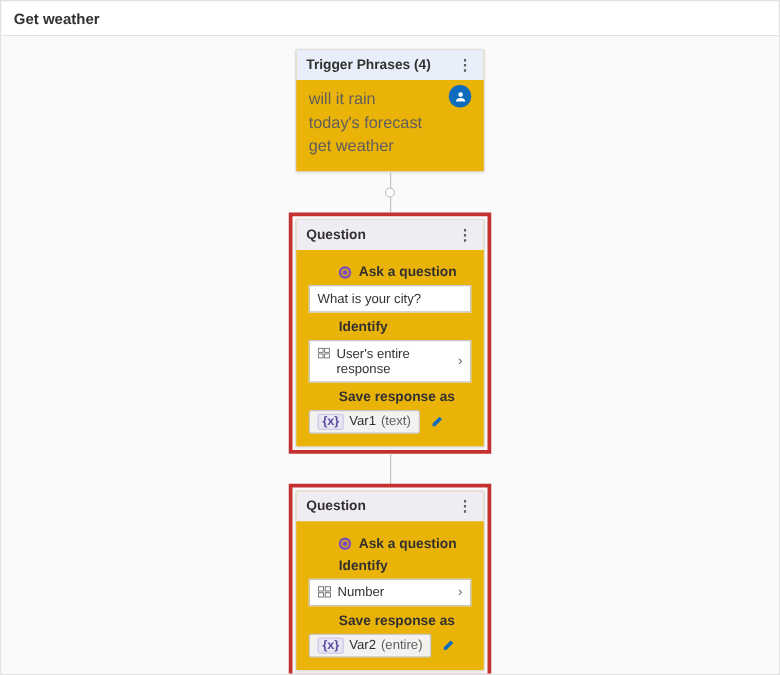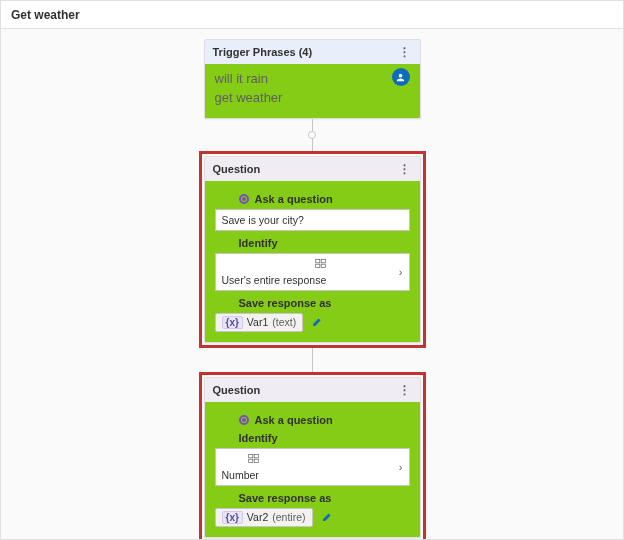--- a/index.html
+++ b/index.html
@@ -1,39 +1,39 @@
 <!DOCTYPE html>
 <html><head>
 <meta charset="utf-8">
 <style>
   * { box-sizing: border-box; font-family: "Segoe UI", -apple-system, sans-serif; }
   body { margin:0; padding:0; background:#fff; width:624px; height:540px; overflow:hidden; border:1px solid #e1e1e1; }
   .topbar { height:28px; border-bottom:1px solid #e1e1e1; display:flex; align-items:center; padding:0 10px; font-size:12px; font-weight:600; color:#323130; }
   .canvas { position:relative; height:calc(100% - 28px); background:#fafafa; overflow:hidden; }
   .col { position:absolute; top:10px; left:50%; transform:translateX(-50%); width:184px; display:flex; flex-direction:column; align-items:center; }
-  .node { width:217px; background:#84cc16; border:1px solid #e1dfdd; border-radius:2px; box-shadow:0 1px 2px rgba(0,0,0,.06); }
+  .node { width:152px; background:#eab308; border:1px solid #e1dfdd; border-radius:2px; box-shadow:0 1px 2px rgba(0,0,0,.06); }
   .node-header { display:flex; align-items:center; justify-content:space-between; padding:6px 8px; font-size:11px; font-weight:600; color:#323130; }
   .trigger-header { background:#e8effa; }
   .question-header { background:#f0ecf4;gap:16px; }
   .ellipsis { color:#605e5c; font-size:12px; line-height:1; cursor:pointer; letter-spacing:1px; }
   .node-body { padding:6px 10px 10px; font-size:11px; color:#323130; }
   .phrases { font-size:13px; color:#605e5c; line-height:1.45; }
   .user-badge { width:18px; height:18px; border-radius:50%; background:#0f6cbd; display:flex; align-items:center; justify-content:center; float:right; margin-top:-2px; }
   .user-badge svg { width:11px; height:11px; fill:#fff; }
   .connector { width:1px; height:16px; background:#c8c6c4; }
   .connector.long { height:24px; }
   .stub-circle { width:8px; height:8px; border:1px solid #c8c6c4; border-radius:50%; background:#fff; margin:-4px 0; z-index:1; }
   .highlight { border:3px solid #c43131; padding:2px; }
   .section-label { font-size:11px; font-weight:600; color:#323130; margin:6px 0 4px; display:flex; align-items:center; gap:6px;padding-left:24px; }
   .radio-dot { width:10px; height:10px; border:2px solid #7a4fb7; border-radius:50%; position:relative; }
   .radio-dot::after { content:""; position:absolute; inset:1px; background:#7a4fb7; border-radius:50%; }
   .input-like { width:100%; border:1px solid #c8c6c4; padding:4px 6px; font-size:10.5px; color:#323130; background:#fff; }
   .input-row { display:flex; align-items:center; gap:4px; }
   .select-like { display:flex; align-items:center; justify-content:space-between; border:1px solid #c8c6c4; padding:4px 6px; font-size:10.5px; color:#323130; background:#fff; cursor:pointer; }
-  .select-left { display:flex; align-items:flex-end; gap:5px;flex-direction:column; }
+  .select-left { display:flex; align-items:flex-start; gap:5px; }
   .ident-icon { width:11px; height:11px; }
   .chev { font-size:11px; color:#605e5c; }
   .var-chip { display:inline-flex; align-items:center; gap:4px; border:1px solid #c8c6c4; background:#f3f2f1; padding:2px 6px; font-size:10.5px; border-radius:2px; }
   .var-x { font-size:10px; font-weight:600; background:#e8e6f3; color:#5b4a9e; padding:0 3px; border:1px solid #cfc8e8; border-radius:2px; }
   .pencil { width:11px; height:11px; margin-left:4px; cursor:pointer; color:#0f6cbd; }
   .underline-red { text-decoration:underline wavy #c43131; color:#c43131; }
 </style>
 </head>
 <body>
 
@@ -50,20 +50,21 @@
         <span class="ellipsis">⋮</span>
       </div>
       <div class="node-body">
         <span class="user-badge">
           <svg viewBox="0 0 24 24">
               <path d="M12 12a4 4 0 1 0-4-4 4 4 0 0 0 4 4zm0 2c-4 0-8 2-8 5v1h16v-1c0-3-4-5-8-5z"></path>
             </svg>
         </span>
         <div class="phrases">
           <div>will it rain</div>
+          <div>today's forecast</div>
           <div>get weather</div>
         </div>
       </div>
     </div>
 
     <div class="connector"></div>
     <div class="stub-circle"></div>
     <div class="connector"></div>
 
     <div class="highlight">
@@ -71,21 +72,21 @@
         <div class="node-header question-header">
           <span>Question</span>
           <span class="ellipsis">⋮</span>
         </div>
         <div class="node-body">
           <div class="section-label">
             <span class="radio-dot"></span>
             <span>Ask a question</span>
           </div>
           <div class="input-like">
-            <span>Save is your city?</span>
+            <span>What is your city?</span>
           </div>
           <div class="section-label">Identify</div>
           <div class="select-like">
             <span class="select-left">
               <svg class="ident-icon" viewBox="0 0 16 16">
                   <rect x="1" y="2" width="6" height="5" fill="none" stroke="#605e5c"></rect>
                   <rect x="9" y="2" width="6" height="5" fill="none" stroke="#605e5c"></rect>
                   <rect x="1" y="9" width="6" height="5" fill="none" stroke="#605e5c"></rect>
                   <rect x="9" y="9" width="6" height="5" fill="none" stroke="#605e5c"></rect>
                 </svg>

